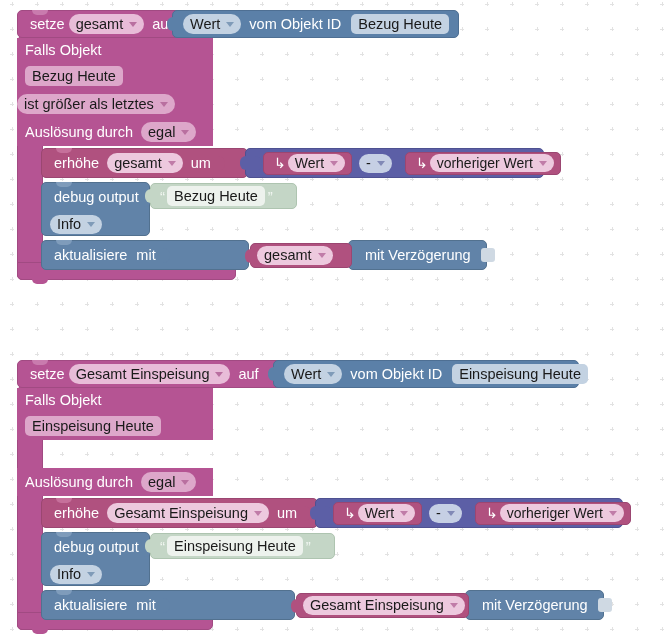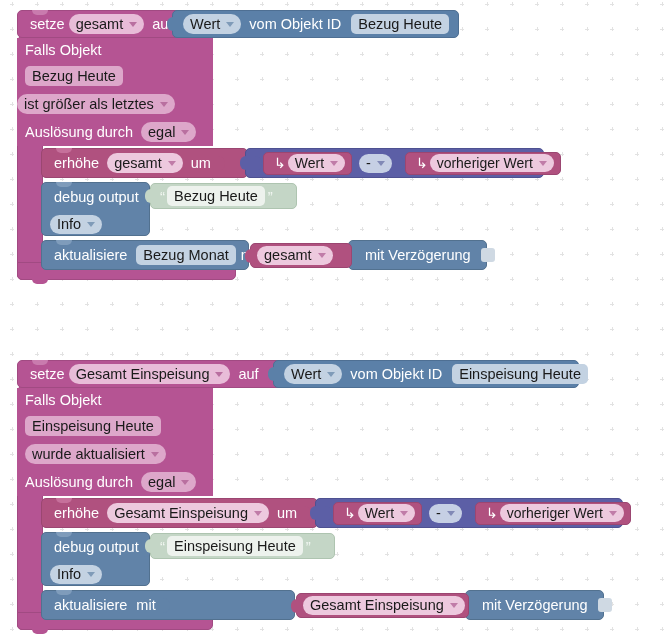--- a/index.html
+++ b/index.html
@@ -286,21 +286,20 @@
       <span class="qt">“</span>
       <span class="fldtxt green">Bezug Heute</span>
       <span class="qt">”</span>
     </div>
   </div>
 
   <div class="blk c-blue-d" style="left:41px; top:240px; width:208px; height:30px; z-index:4;">
     <div class="notch" style="background:#7f9cbb;"></div>
     <div class="row" style="padding-left:8px;">
       <span class="lbl">aktualisiere</span>
-      <span class="fldtxt blue" style="margin-left:5px;">Bezug Monat</span>
       <span class="lbl" style="padding-left:5px;">mit</span>
       <span class="socket" style="background:#6183a8;"></span>
     </div>
   </div>
 
   <div class="blk c-pink-d" style="left:250px; top:243px; width:102px; height:25px; z-index:6;">
     <div class="plug" style="background:#b0517f;"></div>
     <div class="row" style="padding-left:6px;">
       <span class="fld pink2" style="height:19px;">
         <span>gesamt</span>
@@ -349,26 +348,20 @@
   </div>
 
   <div class="blk c-pink" style="left:17px; top:388px; width:196px; height:24px; border:none; border-radius:0;">
     <span class="lbl" style="padding-left:8px;">Falls Objekt</span>
   </div>
 
   <div class="blk c-pink" style="left:17px; top:412px; width:196px; height:28px; border:none; border-radius:0;">
     <span class="fldtxt pink" style="margin-left:8px; background:#dda7ca;">Einspeisung Heute</span>
   </div>
 
-  <div class="blk c-pink" style="left:17px; top:440px; width:196px; height:28px; border:none; border-radius:0;">
-    <span class="fld pink" style="margin-left:8px; background:#dda7ca;">
-      <span>wurde aktualisiert</span>
-      <i class="tri"></i>
-    </span>
-  </div>
 
   <div class="blk c-pink" style="left:17px; top:468px; width:196px; height:28px; border:none; border-radius:0;">
     <span class="lbl" style="padding-left:8px;">Auslösung durch</span>
     <span class="fld pink" style="margin-left:4px; background:#dda7ca;">
       <span>egal</span>
       <i class="tri"></i>
     </span>
   </div>
 
   <div class="blk c-pink-d" style="left:41px; top:498px; width:277px; height:30px; z-index:4;">

